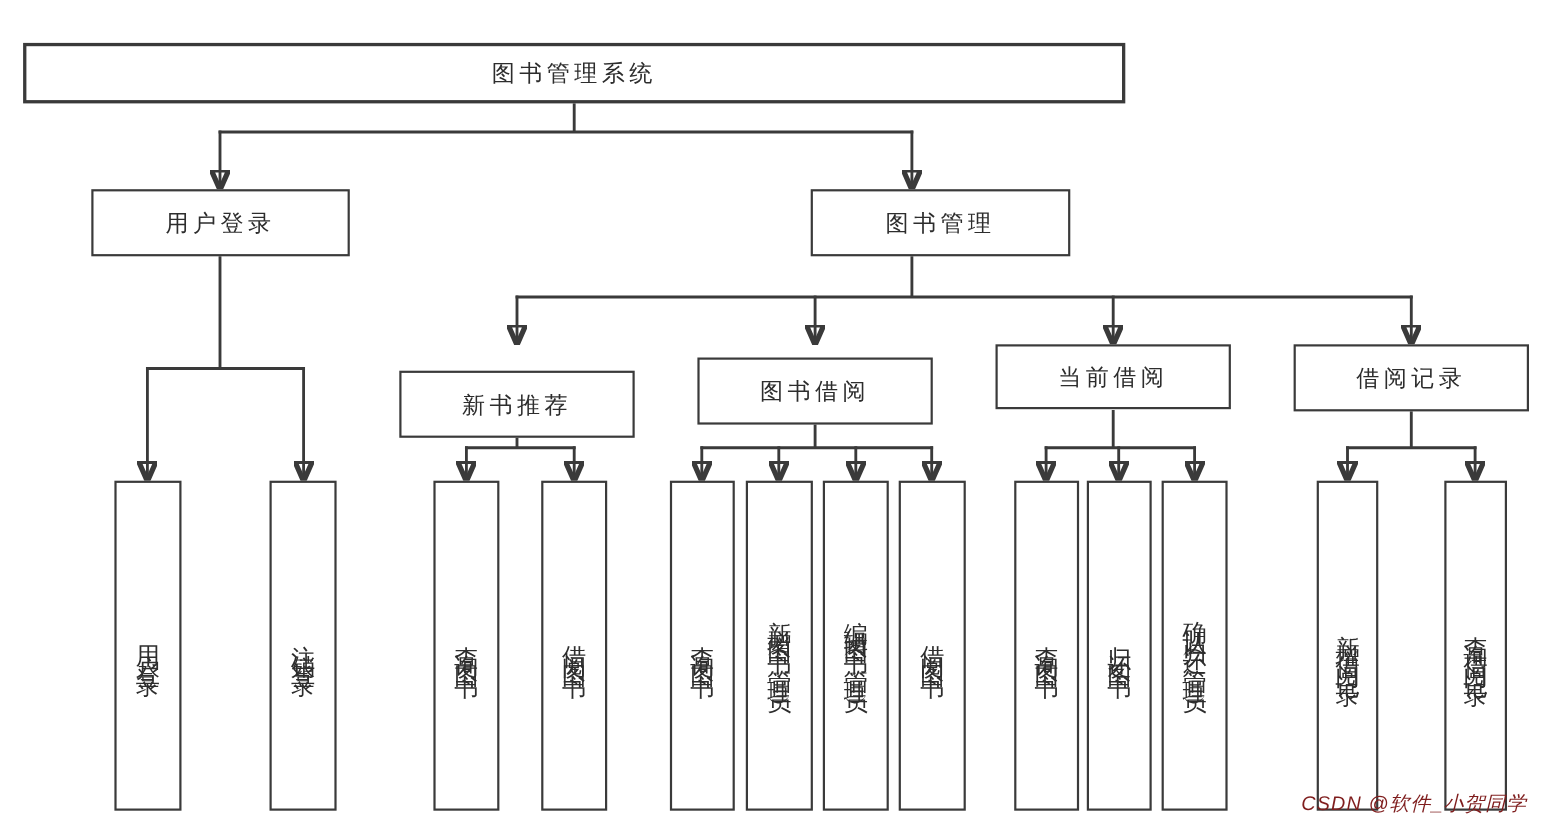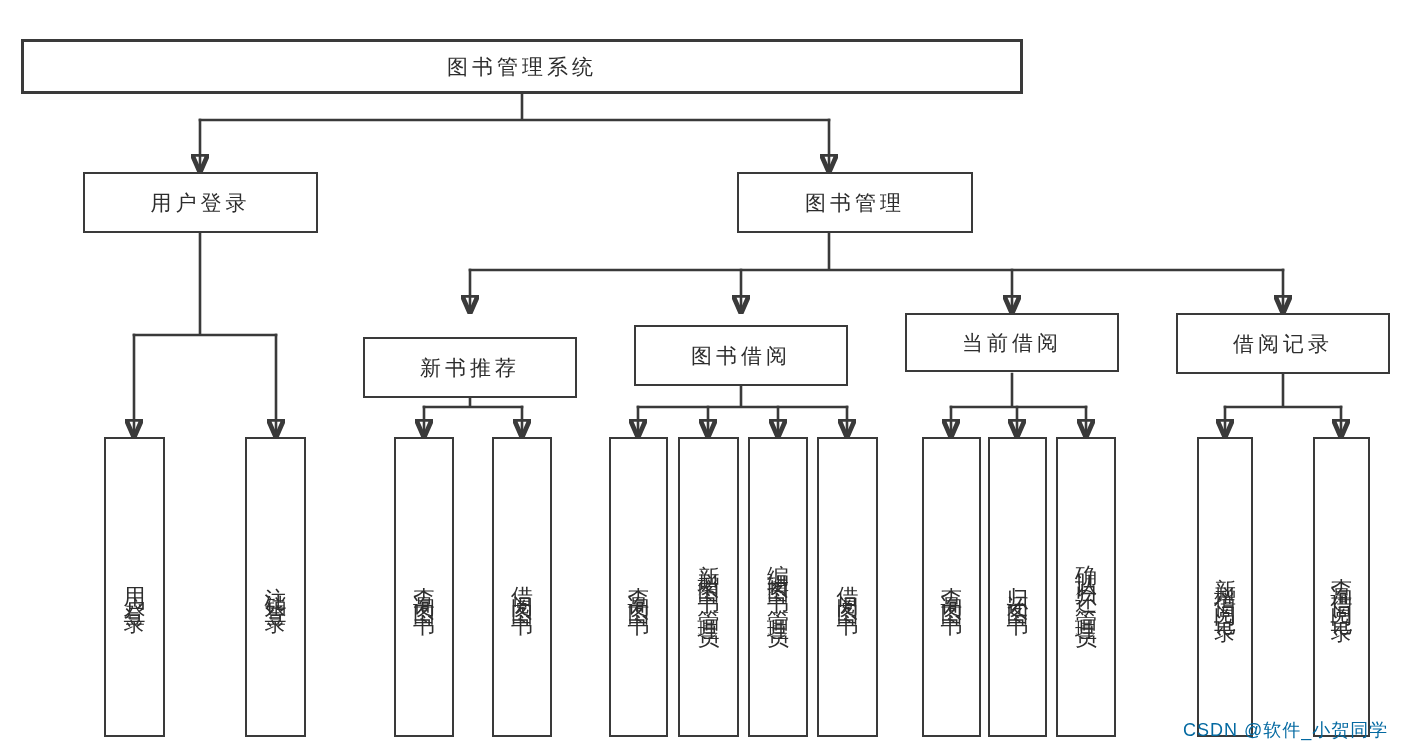--- a/index.html
+++ b/index.html
@@ -40,23 +40,24 @@
     font-size: 22px;
     letter-spacing: 9px;
     white-space: nowrap;
     color: #2d2d2d;
   }
   .watermark {
     position: absolute;
     left: 1183px;
     top: 718px;
     font-size: 18px;
-    color: #0369a1;
+    color: #7f1d1d;
     letter-spacing: 1px;
     white-space: nowrap;
+    font-style: italic;
   }
 </style>
 </head>
 <body>
 
 <div class="canvas">
 
   <svg class="connectors" viewBox="0 0 1405 747" xmlns="http://www.w3.org/2000/svg">
     <defs>
       <marker id="arrow" viewBox="0 0 10 10" refX="8" refY="5" markerWidth="7" markerHeight="7" orient="auto">

